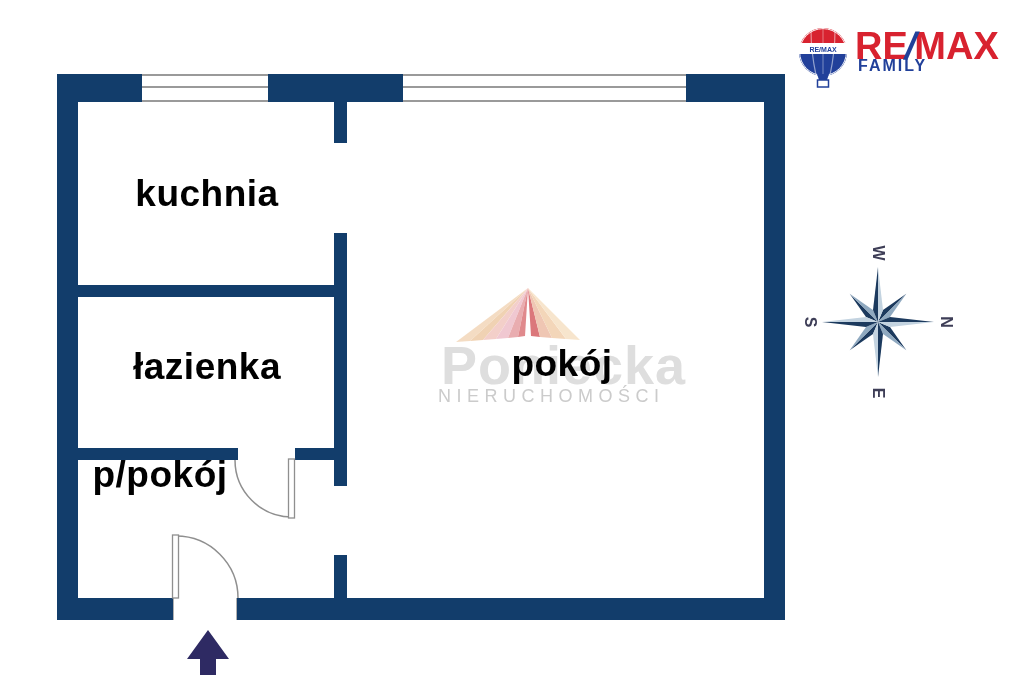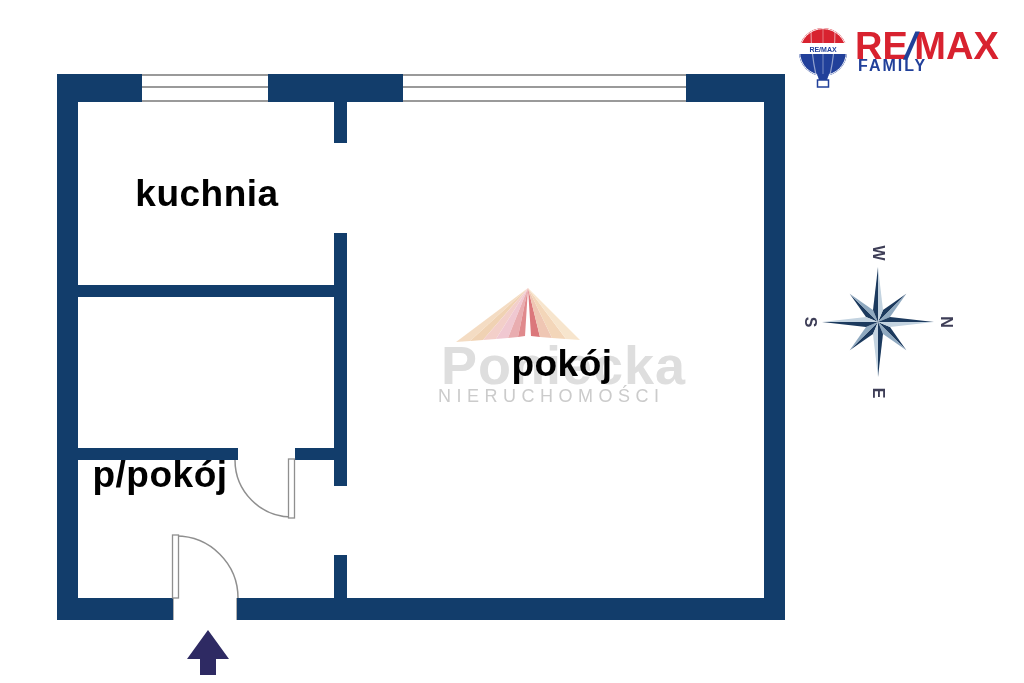--- a/index.html
+++ b/index.html
@@ -137,20 +137,21 @@
       <polygon points="822,322 866,317 878,322" fill="#c3d3e0"></polygon>
 
       <text x="878" y="258" transform="rotate(90 878 253)" text-anchor="middle" font-size="16" font-weight="bold" fill="#3e3e57">W</text>
       <text x="946" y="327" transform="rotate(90 946 322)" text-anchor="middle" font-size="16" font-weight="bold" fill="#3e3e57">N</text>
       <text x="878" y="398" transform="rotate(90 878 393)" text-anchor="middle" font-size="16" font-weight="bold" fill="#3e3e57">E</text>
       <text x="810" y="327" transform="rotate(90 810 322)" text-anchor="middle" font-size="16" font-weight="bold" fill="#3e3e57">S</text>
     </g>
   </svg>
 
   <div class="room-label" style="left:207px;top:194px;">kuchnia</div>
+  <div class="room-label" style="left:207px;top:367px;">łazienka</div>
   <div class="room-label" style="left:160px;top:475px;">p/pokój</div>
   <div class="room-label" style="left:562px;top:364px;text-align:right;">pokój</div>
 
   <svg class="balloon" width="50" height="62" viewBox="0 0 50 62">
     <defs>
       <clipPath id="balloonClip">
           <circle cx="24" cy="26" r="24"></circle>
         </clipPath>
     </defs>
     <g clip-path="url(#balloonClip)">

